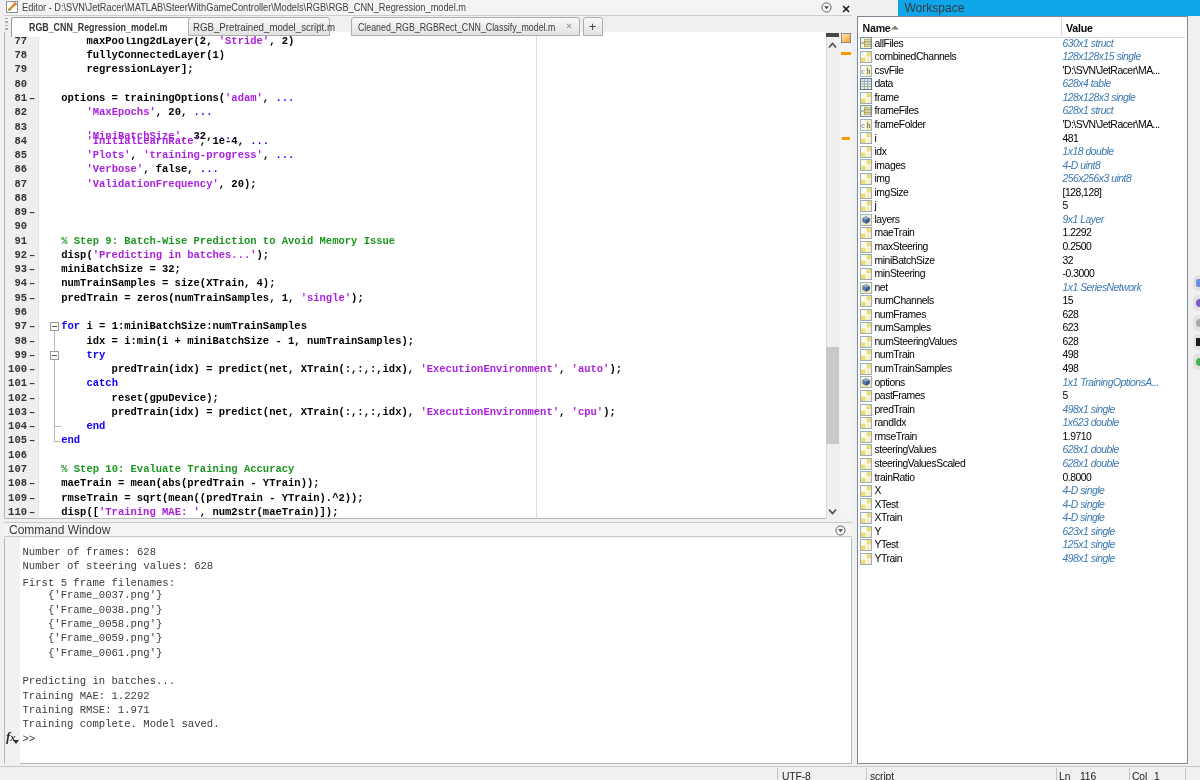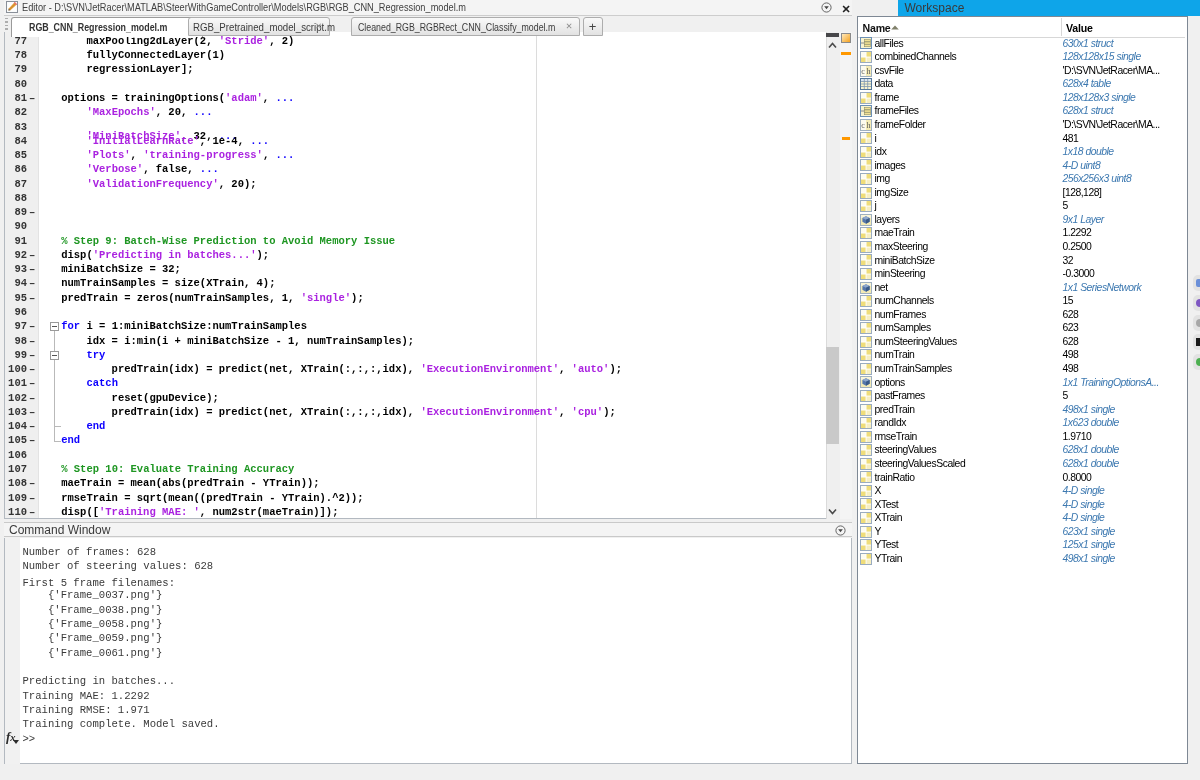--- a/index.html
+++ b/index.html
@@ -689,20 +689,33 @@
         <rect x="6" y="1" width="5" height="5" fill="#efdd7a"></rect>
         <rect x="1" y="6" width="5" height="5" fill="#efdd7a"></rect>
         <rect x="6" y="6" width="5" height="5" fill="#f7efc2"></rect>
         <rect x="5.6" y="1" width="0.9" height="10" fill="#fff"></rect>
         <rect x="1" y="5.6" width="10" height="0.9" fill="#fff"></rect>
       </svg>
     </div>
 <div class="wsn" style="top:551.88px">YTrain</div>
 <div class="wsvb" style="top:551.88px">498x1 single</div>
 
+<div id="statusbar">
+  <div class="stsep" style="left:777px"></div>
+  <div class="stx" style="left:782px">UTF-8</div>
+  <div class="stsep" style="left:866px"></div>
+  <div class="stx" style="left:870px">script</div>
+  <div class="stsep" style="left:1056px"></div>
+  <div class="stx" style="left:1059px">Ln</div>
+  <div class="stx" style="left:1080px">116</div>
+  <div class="stsep" style="left:1129px"></div>
+  <div class="stx" style="left:1132px">Col</div>
+  <div class="stx" style="left:1154px">1</div>
+  <div class="stsep" style="left:1185px"></div>
+</div>
 
 <div class="abs" style="left:1193px;top:275px;width:12px;height:16px;border-radius:5px;background:#e2e2e2">
       <div style="position:absolute;left:3px;top:4px;width:8px;height:8px;border-radius:2px;background:#6a8fd8"></div>
     </div>
 <div class="abs" style="left:1193px;top:295px;width:12px;height:16px;border-radius:5px;background:#e2e2e2">
       <div style="position:absolute;left:3px;top:4px;width:8px;height:8px;border-radius:50%;background:#7e57c2"></div>
     </div>
 <div class="abs" style="left:1193px;top:315px;width:12px;height:16px;border-radius:5px;background:#e2e2e2">
       <div style="position:absolute;left:3px;top:4px;width:8px;height:8px;border-radius:50%;background:#a7a7a7"></div>
     </div>

